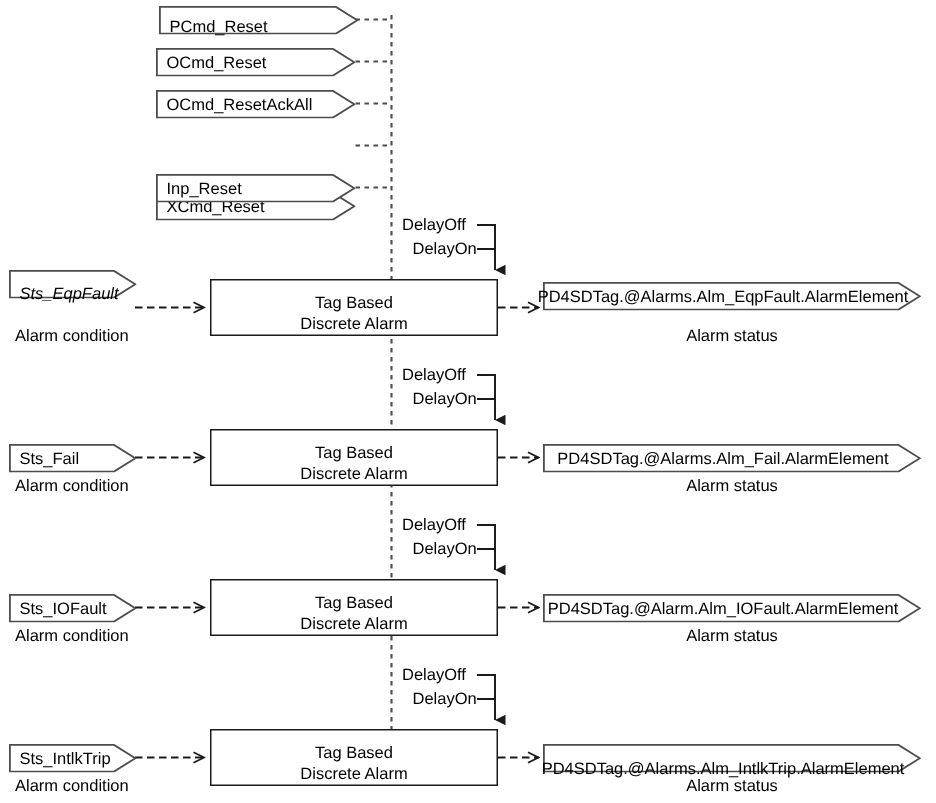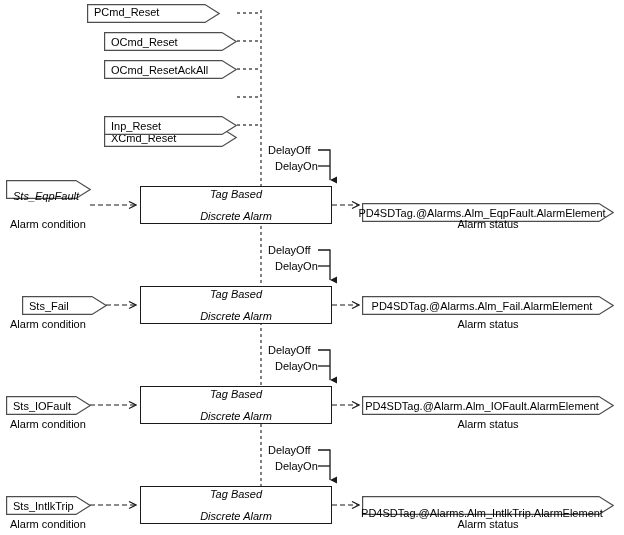--- a/index.html
+++ b/index.html
@@ -46,26 +46,25 @@
 
   
   .block {
     position: absolute;
     box-sizing: border-box;
     background: #ffffff;
     border: 1.5px solid #1a1a1a;
     display: flex;
     flex-direction: column;
     align-items: center;
-    justify-content: space-between;
+    justify-content: flex-end;
     font-size: 11px;
     line-height: 14px;
     text-align: center;
     color: #000000;
-    font-style: italic;
   }
 
   
   .caption {
     position: absolute;
     font-size: 11px;
     line-height: 12px;
     color: #000000;
     white-space: nowrap;
   }
@@ -129,21 +128,21 @@
     <path d="M332,405 L359,405" fill="none" stroke="#1a1a1a" stroke-width="1.2" stroke-dasharray="5,3" marker-end="url(#arrowOpen)"></path>
     <path d="M318,350 L330,350 L330,380" fill="none" stroke="#1a1a1a" stroke-width="1.3" marker-end="url(#arrowSolid)"></path>
     <path d="M318,366 L330,366" fill="none" stroke="#1a1a1a" stroke-width="1.3"></path>
 
     <path d="M90,505 L136,505" fill="none" stroke="#1a1a1a" stroke-width="1.2" stroke-dasharray="5,3" marker-end="url(#arrowOpen)"></path>
     <path d="M332,505 L359,505" fill="none" stroke="#1a1a1a" stroke-width="1.2" stroke-dasharray="5,3" marker-end="url(#arrowOpen)"></path>
     <path d="M318,450 L330,450 L330,480" fill="none" stroke="#1a1a1a" stroke-width="1.3" marker-end="url(#arrowSolid)"></path>
     <path d="M318,466 L330,466" fill="none" stroke="#1a1a1a" stroke-width="1.3"></path>
   </svg>
 
-  <div class="tagwrap lead" style="left:87px; top:4px; width:133px; height:16px;">
+  <div class="tagwrap lead" style="left:106px; top:4px; width:133px; height:28px;">
     <svg width="133" height="19" viewBox="0 0 133 19">
       <path d="M0.6,0.6 L118,0.6 L132.2,9.5 L118,18.4 L0.6,18.4 Z" fill="#ffffff" stroke="#4d4d4d" stroke-width="1.2"></path>
     </svg>
     <span class="tagtext">PCmd_Reset</span>
   </div>
 
   <div class="tagwrap lead" style="left:104px; top:32px; width:133px; height:19px;">
     <svg width="133" height="19" viewBox="0 0 133 19">
       <path d="M0.6,0.6 L118,0.6 L132.2,9.5 L118,18.4 L0.6,18.4 Z" fill="#ffffff" stroke="#4d4d4d" stroke-width="1.2"></path>
     </svg>
@@ -180,29 +179,29 @@
   <div class="caption" style="left:10px; top:218px;">Alarm condition</div>
 
   <div class="delay-label" style="left:268px; top:144px;">DelayOff</div>
   <div class="delay-label" style="left:275px; top:160px;">DelayOn</div>
 
   <div class="block" style="left:140px; top:186px; width:192px; height:38px;">
     <span>Tag Based</span>
     <span>Discrete Alarm</span>
   </div>
 
-  <div class="tagwrap center" style="left:362px; top:203px; width:252px; height:19px;">
+  <div class="tagwrap center" style="left:362px; top:188px; width:252px; height:19px;">
     <svg width="252" height="19" viewBox="0 0 252 19">
       <path d="M0.6,0.6 L237,0.6 L251.2,9.5 L237,18.4 L0.6,18.4 Z" fill="#ffffff" stroke="#4d4d4d" stroke-width="1.2"></path>
     </svg>
     <span class="tagtext">PD4SDTag.@Alarms.Alm_EqpFault.AlarmElement</span>
   </div>
   <div class="caption center" style="left:362px; top:218px; width:252px;">Alarm status</div>
 
-  <div class="tagwrap lead" style="left:6px; top:296px; width:85px; height:19px;margin-left:16px;">
+  <div class="tagwrap lead" style="left:6px; top:296px; width:85px; height:19px;">
     <svg width="85" height="19" viewBox="0 0 85 19">
       <path d="M0.6,0.6 L70,0.6 L84.2,9.5 L70,18.4 L0.6,18.4 Z" fill="#ffffff" stroke="#4d4d4d" stroke-width="1.2"></path>
     </svg>
     <span class="tagtext">Sts_Fail</span>
   </div>
   <div class="caption" style="left:10px; top:318px;">Alarm condition</div>
 
   <div class="delay-label" style="left:268px; top:244px;">DelayOff</div>
   <div class="delay-label" style="left:275px; top:260px;">DelayOn</div>
 

